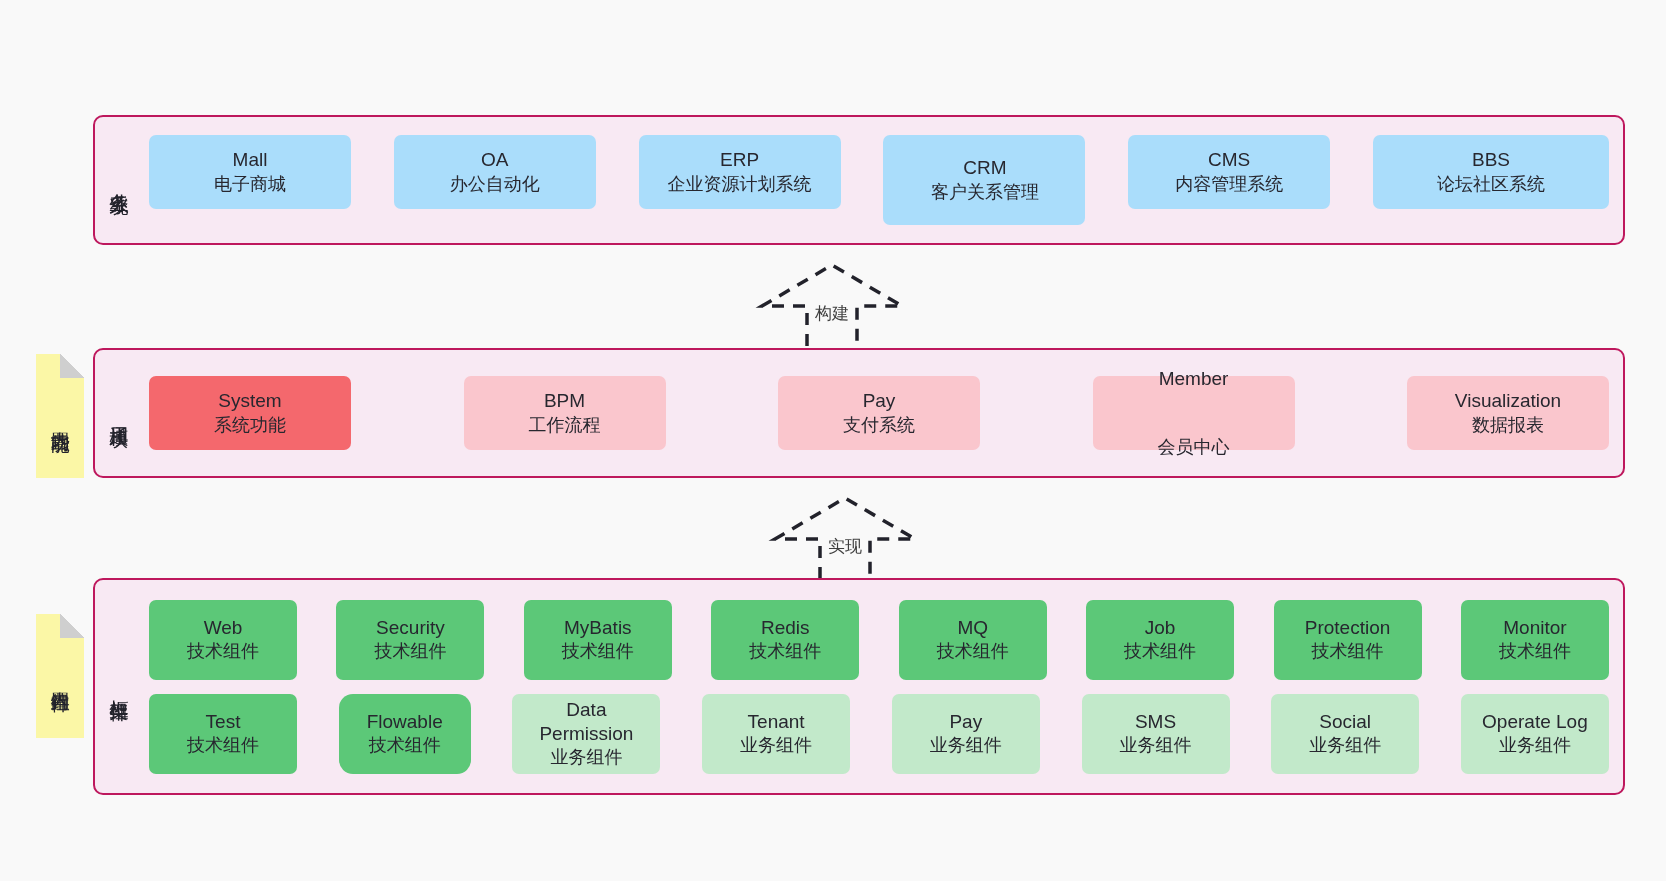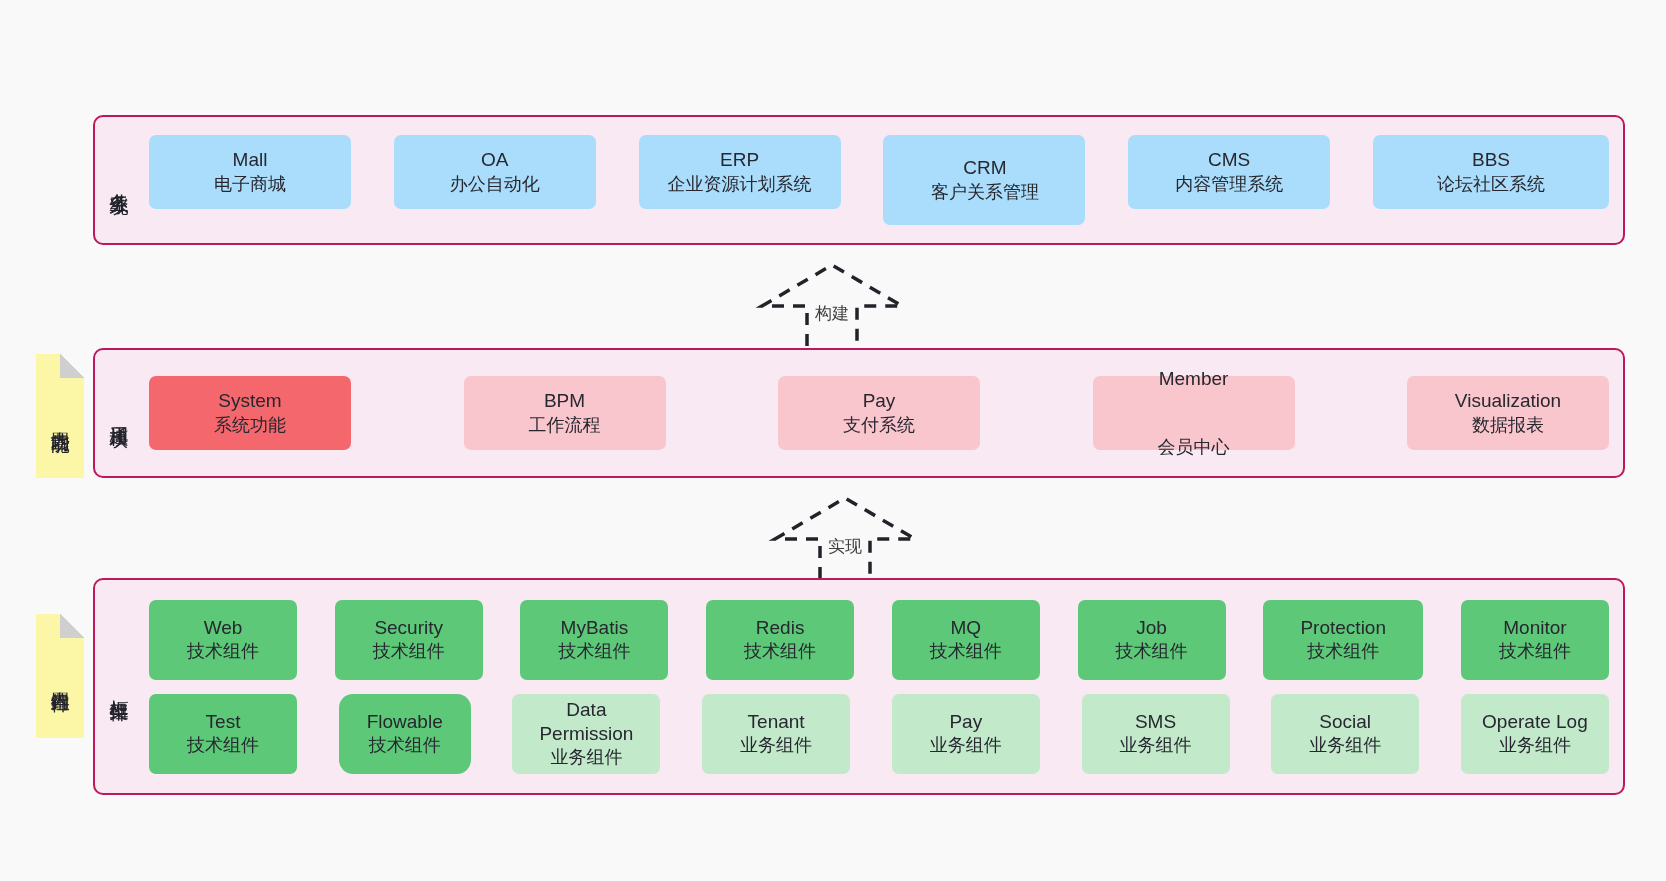--- a/index.html
+++ b/index.html
@@ -234,21 +234,21 @@
             <span class="l2">技术组件</span>
           </div>
           <div class="card green" style="width:148px;height:80px;">
             <span class="l1">MQ</span>
             <span class="l2">技术组件</span>
           </div>
           <div class="card green" style="width:148px;height:80px;">
             <span class="l1">Job</span>
             <span class="l2">技术组件</span>
           </div>
-          <div class="card green" style="width:160px;height:80px;">
+          <div class="card green" style="width:148px;height:80px;">
             <span class="l1">Protection</span>
             <span class="l2">技术组件</span>
           </div>
           <div class="card green" style="width:148px;height:80px;">
             <span class="l1">Monitor</span>
             <span class="l2">技术组件</span>
           </div>
         </div>
 
         <div class="row">

